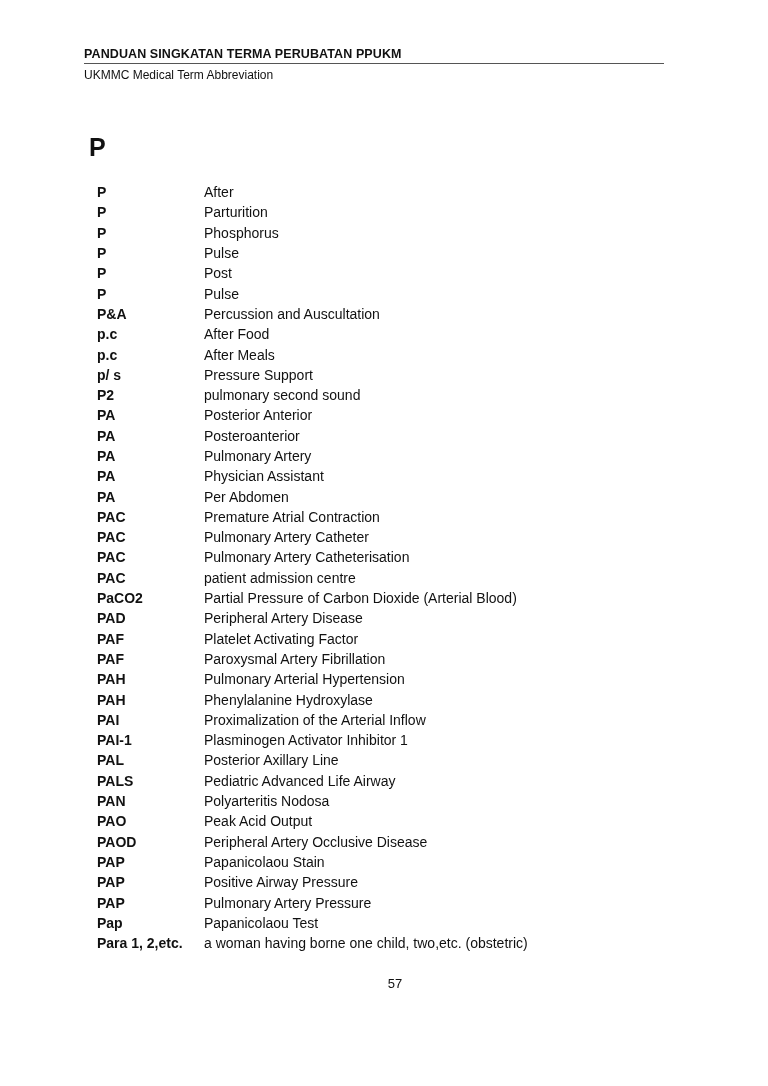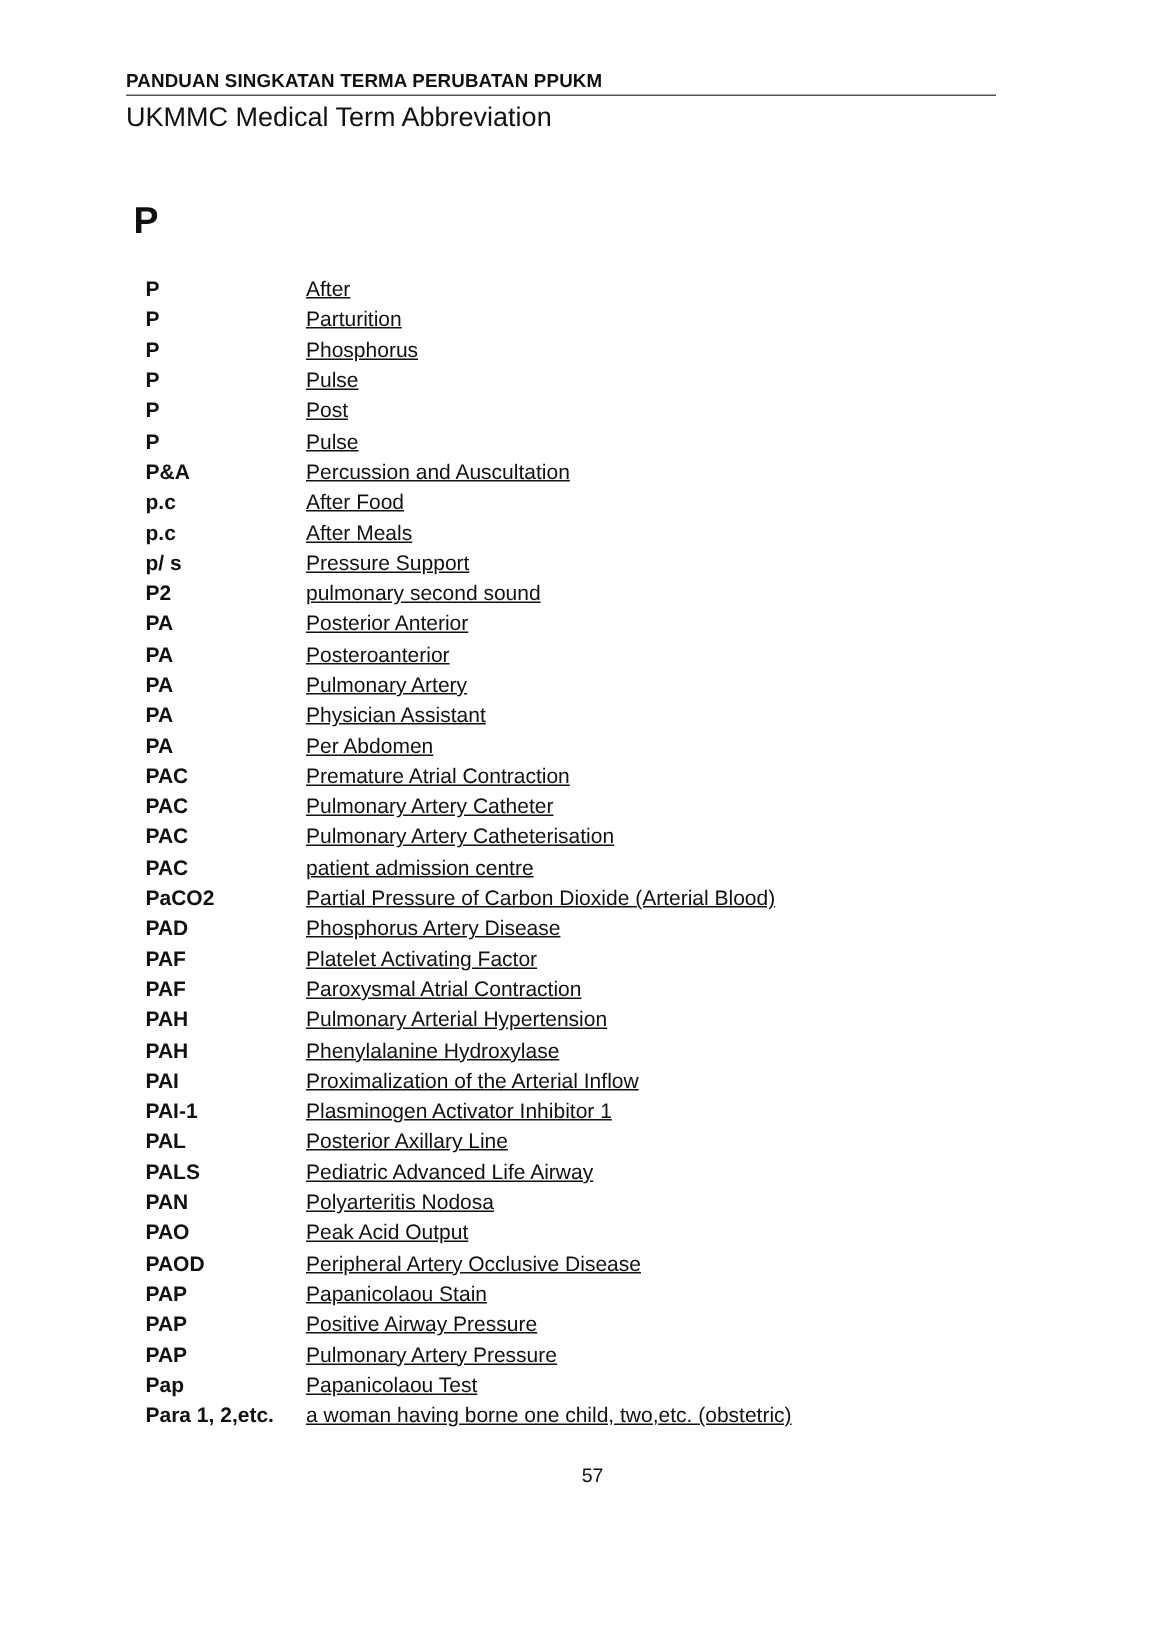--- a/index.html
+++ b/index.html
@@ -1,25 +1,25 @@
 <!DOCTYPE html>
 <html><head>
 <meta charset="utf-8">
 <style>
   html, body { margin: 0; padding: 0; background: #ffffff; }
   body { width: 768px; height: 1086px; position: relative; overflow: hidden;
          font-family: "Liberation Sans", "DejaVu Sans", sans-serif; color: #111; }
   .header-title { position: absolute; left: 84px; top: 47px; font-size: 12.5px; font-weight: bold; letter-spacing: 0.1px; }
   .header-rule { position: absolute; left: 84px; top: 63px; width: 580px; height: 0; border-top: 1.5px solid #555; }
-  .header-subtitle { position: absolute; left: 84px; top: 68px; font-size: 18px; text-align: right; }
+  .header-subtitle { position: absolute; left: 84px; top: 68px; font-size: 12px; text-align: right; }
   .section-letter { position: absolute; left: 89px; top: 133px; font-size: 25px; font-weight: bold; }
   .term-list { position: absolute; left: 97px; top: 182px; width: 500px; }
   .term-row { display: flex; height: 20.3px; align-items: center; font-size: 14px; }
   .term-abbr { width: 107px; font-weight: bold; flex: 0 0 auto; }
-  .term-def { flex: 1 1 auto; white-space: nowrap; text-decoration: underline; }
+  .term-def { flex: 1 1 auto; white-space: nowrap; }
   .page-number { position: absolute; left: 0; width: 768px; top: 976px; text-align: center; font-size: 13px; padding-left: 11px; }
   .page-number span { position: relative; left: -0px; }
 </style>
 </head>
 <body>
 
 <div class="header-title">PANDUAN SINGKATAN TERMA PERUBATAN PPUKM</div>
 <div class="header-rule"></div>
 <div class="header-subtitle">UKMMC Medical Term Abbreviation</div>
 
@@ -105,29 +105,29 @@
     <div class="term-row">
       <span class="term-abbr">PAC</span>
       <span class="term-def">patient admission centre</span>
     </div>
     <div class="term-row">
       <span class="term-abbr">PaCO2</span>
       <span class="term-def">Partial Pressure of Carbon Dioxide (Arterial Blood)</span>
     </div>
     <div class="term-row">
       <span class="term-abbr">PAD</span>
-      <span class="term-def">Phosphorus Artery Disease</span>
+      <span class="term-def">Peripheral Artery Disease</span>
     </div>
     <div class="term-row">
       <span class="term-abbr">PAF</span>
       <span class="term-def">Platelet Activating Factor</span>
     </div>
     <div class="term-row">
       <span class="term-abbr">PAF</span>
-      <span class="term-def">Paroxysmal Atrial Contraction</span>
+      <span class="term-def">Paroxysmal Artery Fibrillation</span>
     </div>
     <div class="term-row">
       <span class="term-abbr">PAH</span>
       <span class="term-def">Pulmonary Arterial Hypertension</span>
     </div>
     <div class="term-row">
       <span class="term-abbr">PAH</span>
       <span class="term-def">Phenylalanine Hydroxylase</span>
     </div>
     <div class="term-row">

